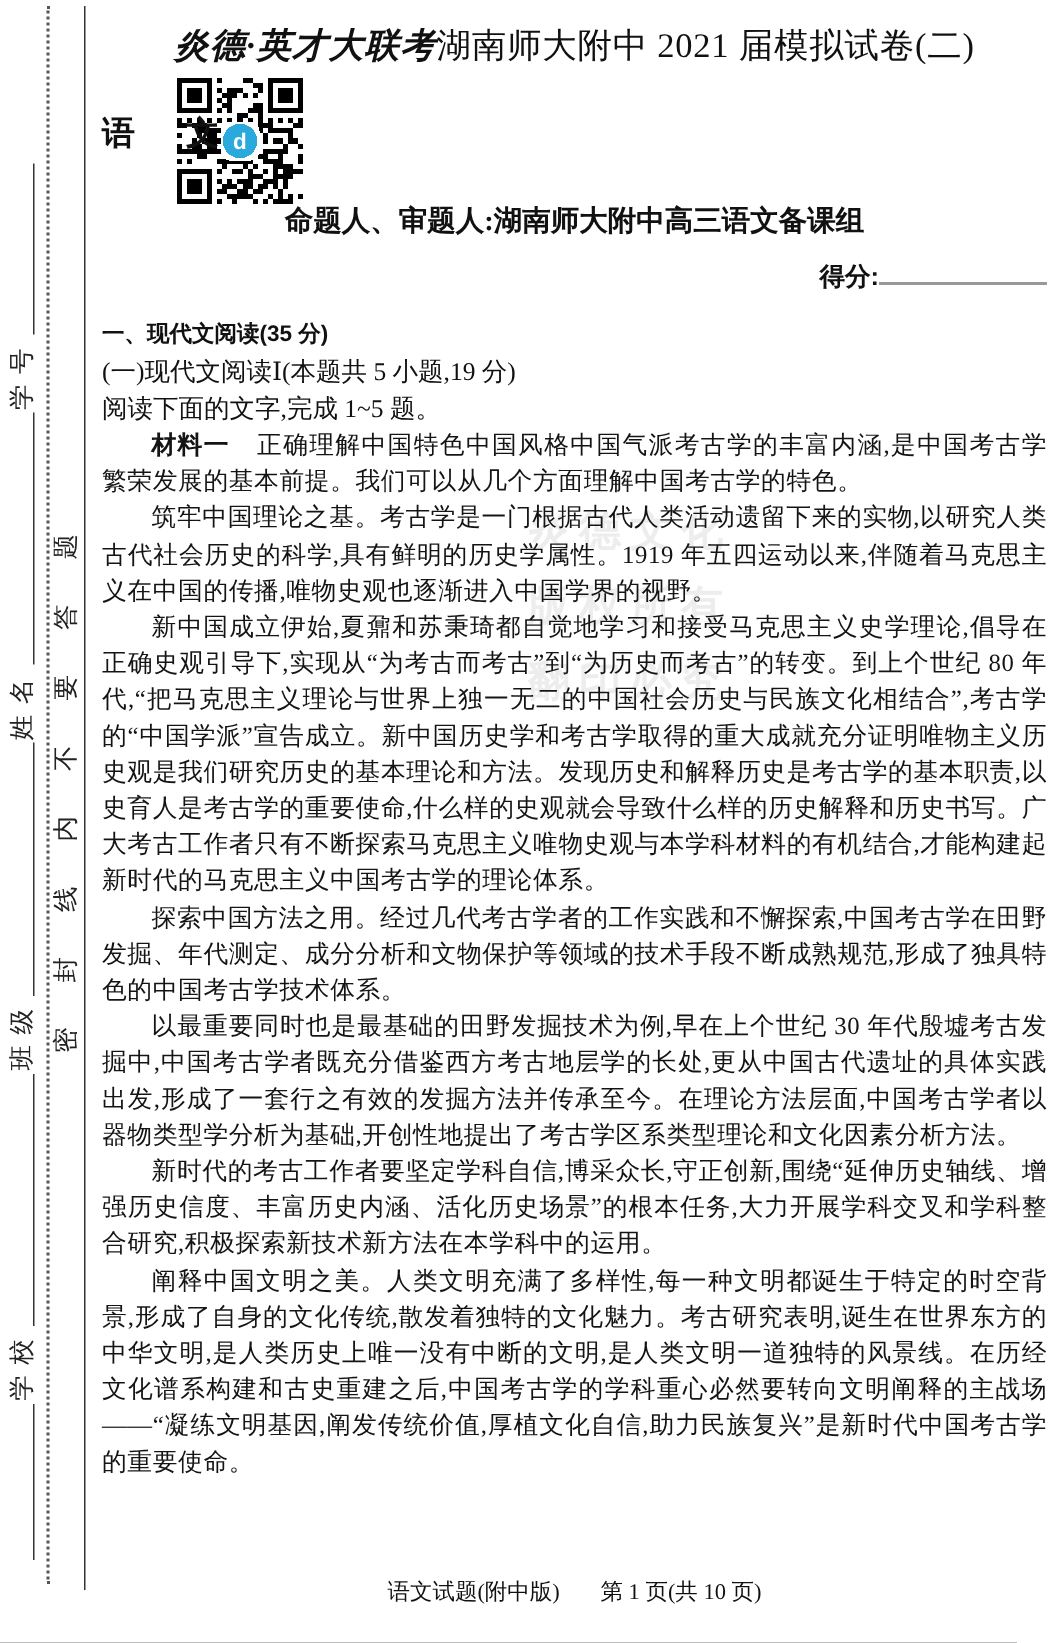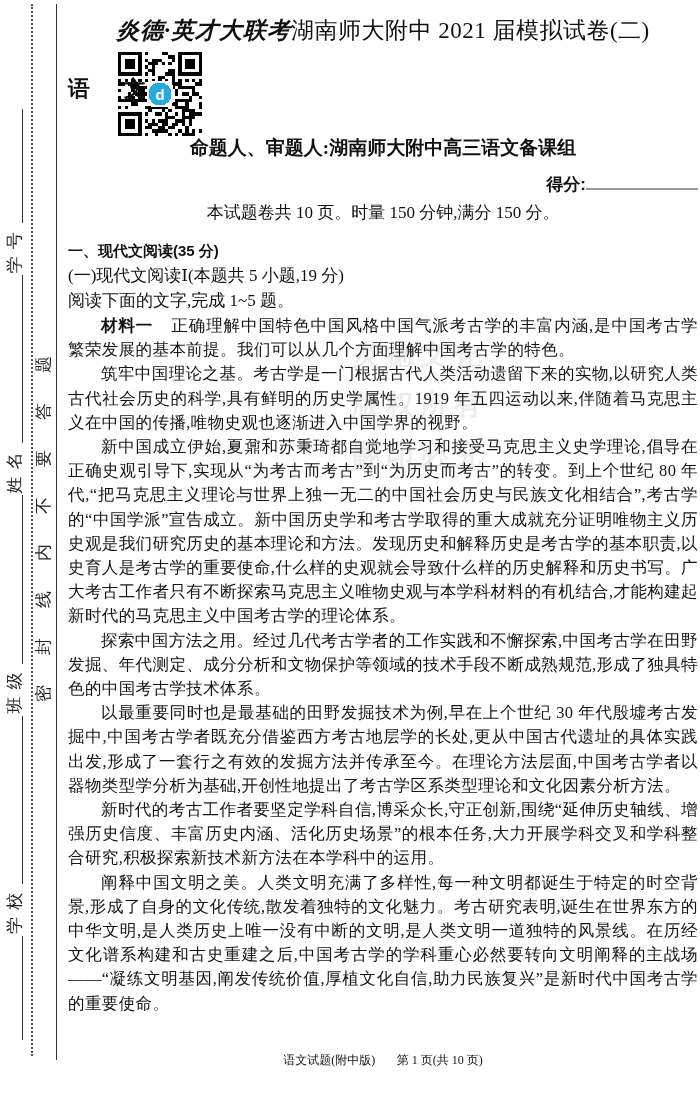--- a/index.html
+++ b/index.html
@@ -66,21 +66,21 @@
   .qr{position:absolute;left:118px;top:52px;width:84px;height:84px;}
   
   .watermark{
     position:absolute;left:278px;top:330px;width:210px;
     font-size:28px;line-height:50px;letter-spacing:6px;text-align:right;
     color:rgba(60,60,60,.09);pointer-events:none;font-weight:bold;
   }
   
   .footer{
     position:absolute;left:68px;top:1052px;width:630px;text-align:center;
-    font-size:12px;color:#111;
+    font-size:15px;color:#111;
   }
   .footer span{margin:0 .9em;}
 </style>
 </head>
 <body>
 
 <div class="page">
 
   <div>
     <div class="rot fields-rot">
@@ -314,21 +314,20 @@
     </h1>
 
     <h2 class="subject">语　文</h2>
 
     <div class="setters">命题人、审题人:湖南师大附中高三语文备课组</div>
 
     <div class="score-row">
       <span>得分:</span><span class="score-blank"></span>
     </div>
 
-    <div class="note">本试题卷共 10 页。时量 150 分钟,满分 150 分。</div>
 
     <div class="sec-bold">一、现代文阅读(35 分)</div>
     <div class="sec">(一)现代文阅读Ⅰ(本题共 5 小题,19 分)</div>
     <div class="sec">阅读下面的文字,完成 1~5 题。</div>
 
     <div class="body-text">
       <p><span class="mat-label">材料一</span><span>正确理解中国特色中国风格中国气派考古学的丰富内涵,是中国考古学繁荣发展的基本前提。我们可以从几个方面理解中国考古学的特色。</span></p>
       <p>筑牢中国理论之基。考古学是一门根据古代人类活动遗留下来的实物,以研究人类古代社会历史的科学,具有鲜明的历史学属性。1919 年五四运动以来,伴随着马克思主义在中国的传播,唯物史观也逐渐进入中国学界的视野。</p>
       <p>新中国成立伊始,夏鼐和苏秉琦都自觉地学习和接受马克思主义史学理论,倡导在正确史观引导下,实现从“为考古而考古”到“为历史而考古”的转变。到上个世纪 80 年代,“把马克思主义理论与世界上独一无二的中国社会历史与民族文化相结合”,考古学的“中国学派”宣告成立。新中国历史学和考古学取得的重大成就充分证明唯物主义历史观是我们研究历史的基本理论和方法。发现历史和解释历史是考古学的基本职责,以史育人是考古学的重要使命,什么样的史观就会导致什么样的历史解释和历史书写。广大考古工作者只有不断探索马克思主义唯物史观与本学科材料的有机结合,才能构建起新时代的马克思主义中国考古学的理论体系。</p>
       <p>探索中国方法之用。经过几代考古学者的工作实践和不懈探索,中国考古学在田野发掘、年代测定、成分分析和文物保护等领域的技术手段不断成熟规范,形成了独具特色的中国考古学技术体系。</p>

